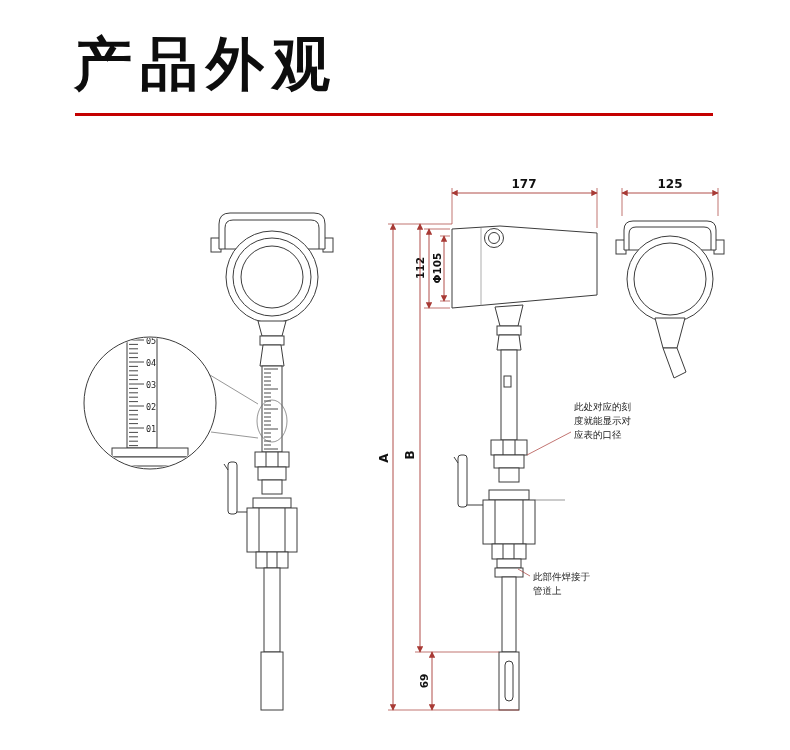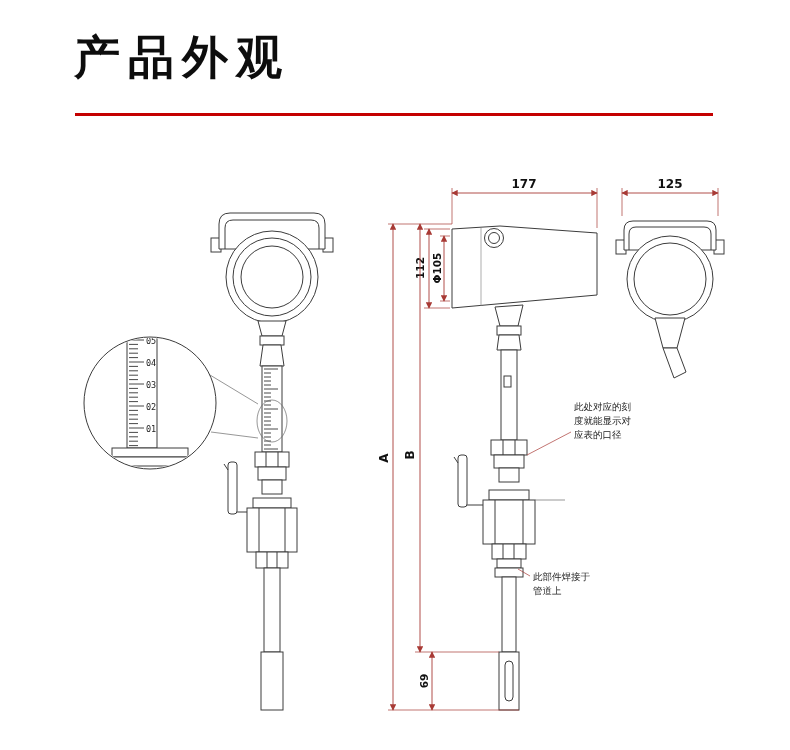--- a/index.html
+++ b/index.html
@@ -1,18 +1,18 @@
 <!DOCTYPE html>
 <html><head>
 <meta charset="utf-8">
 <style>
   *{margin:0;padding:0;box-sizing:border-box}
   html,body{width:790px;height:750px;background:#ffffff;overflow:hidden;
     font-family:"Liberation Sans","DejaVu Sans",sans-serif;position:relative}
-  .title{position:absolute;left:74px;top:32px;font-size:46px;font-weight:700;
+  .title{position:absolute;left:74px;top:32px;font-size:58px;font-weight:700;
     color:#0d0d0d;letter-spacing:8px;line-height:1.1}
   .rule{position:absolute;left:75px;top:113px;width:638px;height:3px;background:#c40000}
   svg{position:absolute;left:0;top:0}
   .ln{stroke:#3c3c3c;stroke-width:1;fill:none}
   .fw{fill:#ffffff;stroke:#3c3c3c;stroke-width:1}
   .seam{stroke:#8a8a8a;stroke-width:.7;fill:none}
   .thin{stroke:#6a6a6a;stroke-width:.7;fill:none}
   .dim{stroke:#a83a35;stroke-width:.9;fill:none}
   .ext{stroke:#a83a35;stroke-width:.7;fill:none}
   .leader{stroke:#a83a35;stroke-width:.7;fill:none}

